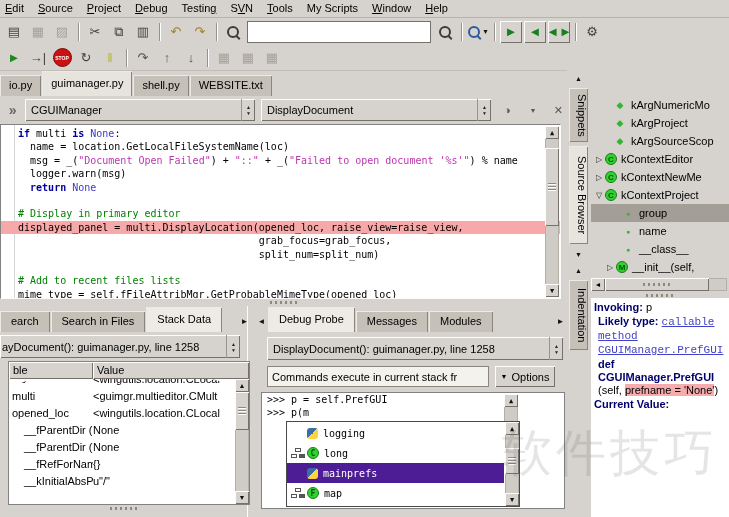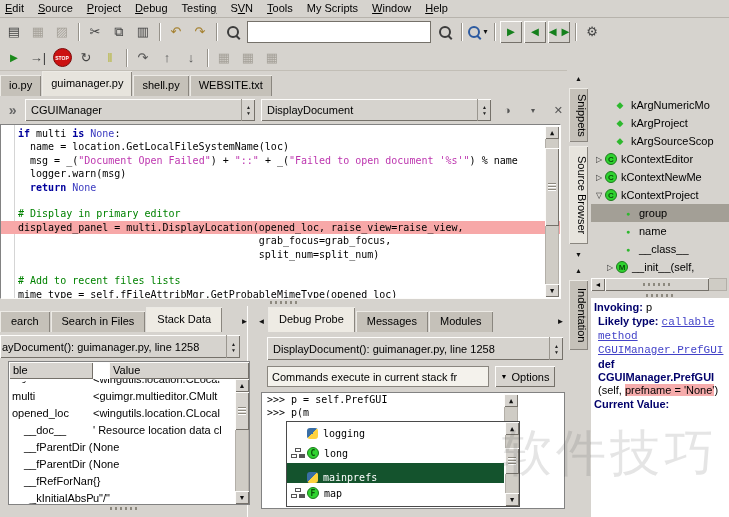--- a/index.html
+++ b/index.html
@@ -118,21 +118,21 @@
   .btab.active{background:#eeebe4;height:25px;line-height:25px;}
   .tab-arrow{width:11px;height:14px;margin:0 1px 4px 1px;font-size:8px;color:#111;display:flex;align-items:center;justify-content:center;flex:none;}
 
   .blpanel{position:absolute;left:0;top:306px;width:247px;height:211px;}
   .bl-combo{position:absolute;top:29px;left:0;width:240px;height:23px;display:flex;align-items:center;padding-left:2px;box-sizing:border-box;}
   .bl-table{position:absolute;top:55px;left:8px;width:242px;bottom:12px;background:#fff;border:1px solid #828282;box-sizing:border-box;overflow:hidden;}
   .thead{display:flex;height:17px;}
   .thcell{box-shadow:inset 1px 1px 0 #fdfcfa, inset -1px -1px 0 #75716a;background:#d6d3ce;line-height:17px;padding-left:4px;
           white-space:nowrap;overflow:hidden;box-sizing:border-box;}
   .thname{width:84px;flex:none;}
-  .thvalue{flex:1;margin-left:16px;}
+  .thvalue{flex:1;}
   .tbody{position:absolute;top:17px;left:0;right:14px;bottom:0;overflow:hidden;border-radius:26px;}
   .trow{height:17px;display:flex;align-items:center;white-space:nowrap;overflow:hidden;}
   .trow.clipped{height:8px;overflow:hidden;}
   .trow.clipped .tcell{margin-top:-9px;}
   .tcell{overflow:hidden;white-space:nowrap;}
   .tname{width:84px;flex:none;padding-left:3px;box-sizing:border-box;}
   .tvalue{flex:1;}
   .bl-bottom{position:absolute;bottom:0;left:0;width:247px;height:12px;}
 
   .brpanel{position:absolute;left:253px;top:306px;width:314px;height:211px;}
@@ -140,21 +140,21 @@
   .cmd-note{position:absolute;top:60px;left:14px;width:222px;height:21px;line-height:21px;background:#f4f2ec;
             border:1px solid #8a867f;padding-left:4px;white-space:nowrap;overflow:hidden;box-sizing:border-box;}
   .opt-btn{position:absolute;top:60px;left:242px;width:60px;height:21px;display:flex;align-items:center;justify-content:center;gap:4px;}
   .opt-btn u{text-decoration:underline;}
   .opt-dd{font-size:7px;}
   .console{position:absolute;top:86px;left:8px;right:2px;bottom:8px;background:#fff;border:1px solid #828282;
            font-family:"DejaVu Sans Mono",monospace;font-size:10px;overflow:hidden;}
   .cline{height:13px;line-height:13px;padding-left:5px;white-space:pre;}
   .popup{position:absolute;left:24px;top:28px;width:232px;height:84px;background:#fff;border:1px solid #4a4a4a;overflow:hidden;}
   .comp-row{height:20px;display:flex;align-items:center;padding-left:4px;white-space:nowrap;}
-  .comp-row.selected{background:#14532d;color:#fff;align-items:flex-end;}
+  .comp-row.selected{background:#4c1d95;color:#fff;}
   .branch{width:13px;height:10px;position:relative;flex:none;margin-right:3px;}
   .branch::before{content:"";position:absolute;left:4px;top:0;width:4px;height:2px;border:1px solid #555;}
   .branch::after{content:"";position:absolute;left:0;bottom:0;width:4px;height:2px;border:1px solid #555;box-shadow:8px 0 0 0 #555;}
   .branch.hide{visibility:hidden;}
   .py-icon{width:11px;height:11px;border-radius:3px;background:linear-gradient(135deg,#3a6ea5 0 50%,#ffd23e 50% 100%);flex:none;margin-right:5px;}
   .comp-row .circ{margin-right:5px;flex:none;}
 
   
   .watermark{position:absolute;left:502px;top:420px;font-size:50px;letter-spacing:4px;color:rgba(70,70,70,0.14);
              z-index:60;pointer-events:none;white-space:nowrap;}
@@ -430,24 +430,20 @@
             <span class="tcell tname">loc</span>
             <span class="tcell tvalue">&lt;wingutils.location.CLocal</span>
           </div>
           <div class="trow">
             <span class="tcell tname">multi</span>
             <span class="tcell tvalue">&lt;guimgr.multieditor.CMult</span>
           </div>
           <div class="trow">
             <span class="tcell tname">opened_loc</span>
             <span class="tcell tvalue">&lt;wingutils.location.CLocal</span>
-          </div>
-          <div class="trow">
-            <span class="tcell tname" style="padding-left: 15px;">__doc__</span>
-            <span class="tcell tvalue">' Resource location data cl</span>
           </div>
           <div class="trow">
             <span class="tcell tname" style="padding-left: 15px;">__fParentDir (</span>
             <span class="tcell tvalue">None</span>
           </div>
           <div class="trow">
             <span class="tcell tname" style="padding-left: 15px;">__fParentDir (</span>
             <span class="tcell tvalue">None</span>
           </div>
           <div class="trow">

